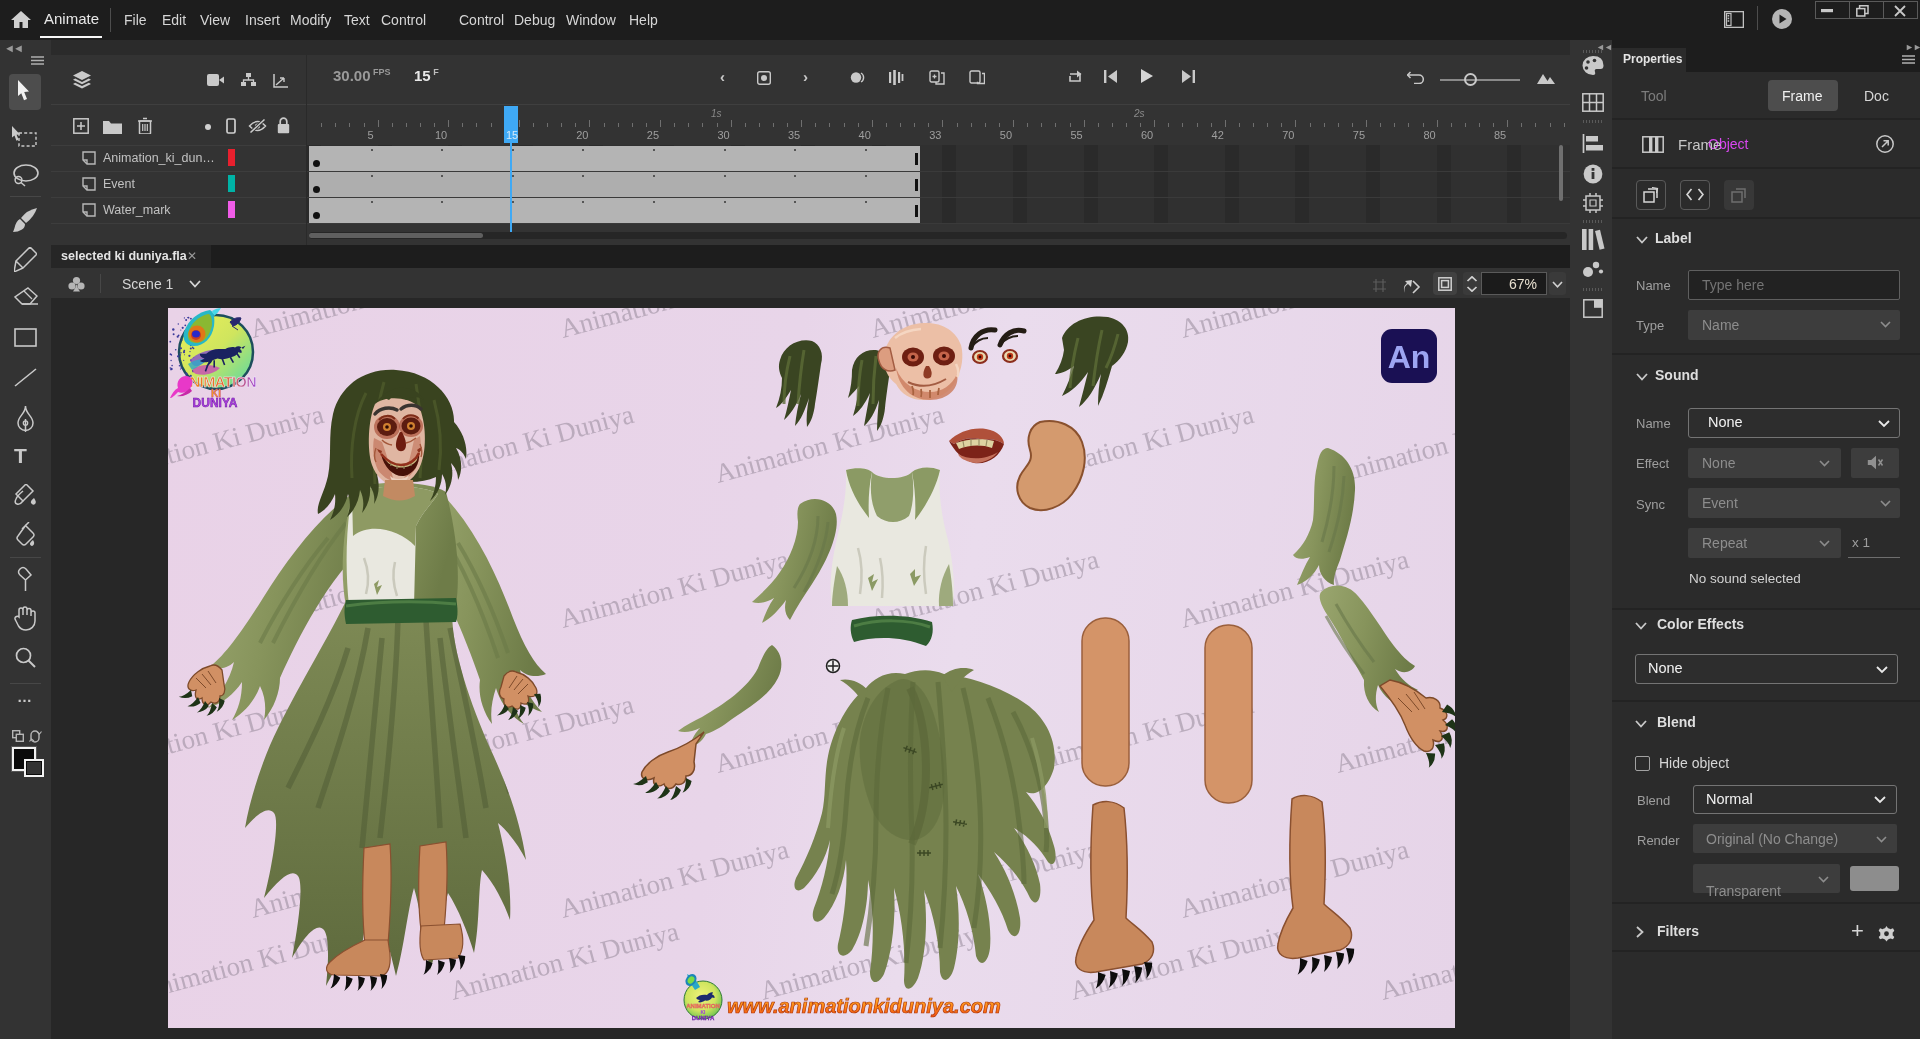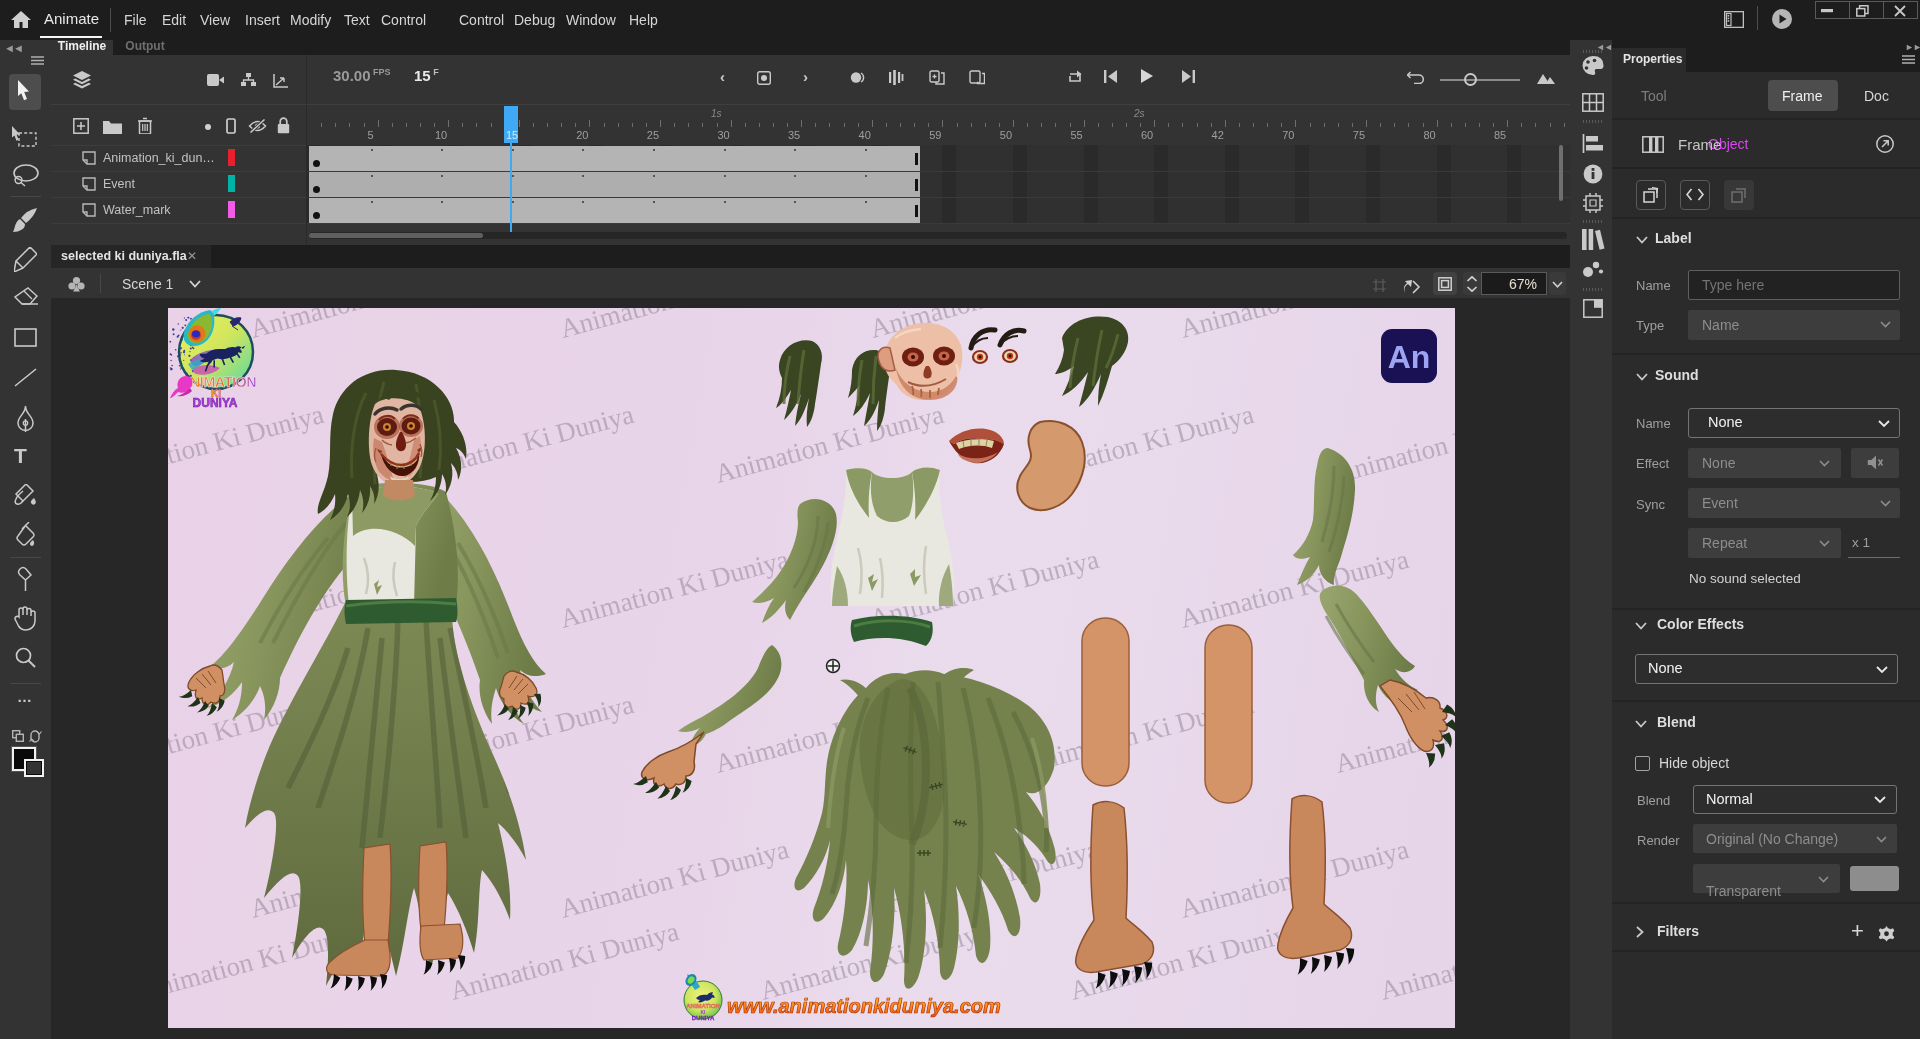--- a/index.html
+++ b/index.html
@@ -167,24 +167,20 @@
       <rect x="4.3" y="4.3" width="7" height="7" fill="#333" stroke="#b5b5b5" stroke-width="1.4"></rect>
     </svg>
     <svg class="abs" style="left:29px;top:690px" width="13" height="13" viewBox="0 0 13 13">
       <path d="M2 9 V5 a4 4 0 0 1 8 0 M10 4 v4 a4 4 0 0 1 -8 0" fill="none" stroke="#b5b5b5" stroke-width="1.4"></path>
       <path d="M8 2 l2.5 2 L12.5 1.5 M5 11 l-2.5 -2 L0.5 11.5" fill="none" stroke="#b5b5b5" stroke-width="1.2"></path>
     </svg>
     <div class="abs" style="left:12px;top:707px;width:24px;height:24px;background:#0a0a0a;border:2px solid #f2f2f2;box-shadow:0 0 0 1px #555;"></div>
     <div class="abs" style="left:24px;top:719px;width:20px;height:18px;background:#333333;border:2px solid #f2f2f2;box-shadow:inset 0 0 0 1px #0a0a0a;"></div>
   </div>
 
-  <div class="abs" id="tl-tabs">
-    <div class="abs" style="left:0px;top:0px;width:62px;height:15px;background:#333333;color:#f0f0f0;font-size:12px;font-weight:bold;text-align:center;line-height:13px;">Timeline</div>
-    <div class="abs" style="left:66px;top:0px;width:56px;height:15px;color:#6f6f6f;font-size:12px;font-weight:bold;text-align:center;line-height:13px;">Output</div>
-  </div>
   <div class="abs" id="timeline">
 
     <svg class="abs" style="left:22px;top:16px" width="18" height="19" viewBox="0 0 18 19">
       <path d="M9 0 L18 4.5 L9 9 L0 4.5 Z" fill="#c9c9c9"></path>
       <path d="M2.2 7.5 L0 8.7 L9 13.2 L18 8.7 L15.8 7.5 L9 10.9 Z" fill="#c9c9c9"></path>
       <path d="M2.2 11.7 L0 12.9 L9 17.4 L18 12.9 L15.8 11.7 L9 15.1 Z" fill="#c9c9c9"></path>
     </svg>
     <svg class="abs" style="left:156px;top:19px" width="17" height="12" viewBox="0 0 17 12">
       <rect x="0" y="0" width="12" height="12" rx="2" fill="#c9c9c9"></rect>
       <path d="M12 6 L17 2.5 V9.5 Z" fill="#c9c9c9"></path>
@@ -374,21 +370,21 @@
         <div class="abs" style="left:1498.6px;top:68px;width:1px;height:4px;background:#6f6f6f;"></div>
         <div class="abs" style="left:1512.7px;top:68px;width:1px;height:4px;background:#6f6f6f;"></div>
         <div class="abs" style="left:307.5px;top:74px;width:24px;text-align:center;font-size:11px;color:#9f9f9f;">5</div>
         <div class="abs" style="left:378.1px;top:74px;width:24px;text-align:center;font-size:11px;color:#9f9f9f;">10</div>
         <div class="abs" style="left:448.7px;top:74px;width:24px;text-align:center;font-size:11px;color:#9f9f9f;">15</div>
         <div class="abs" style="left:519.3px;top:74px;width:24px;text-align:center;font-size:11px;color:#9f9f9f;">20</div>
         <div class="abs" style="left:589.9px;top:74px;width:24px;text-align:center;font-size:11px;color:#9f9f9f;">25</div>
         <div class="abs" style="left:660.5px;top:74px;width:24px;text-align:center;font-size:11px;color:#9f9f9f;">30</div>
         <div class="abs" style="left:731.1px;top:74px;width:24px;text-align:center;font-size:11px;color:#9f9f9f;">35</div>
         <div class="abs" style="left:801.7px;top:74px;width:24px;text-align:center;font-size:11px;color:#9f9f9f;">40</div>
-        <div class="abs" style="left:872.3px;top:74px;width:24px;text-align:center;font-size:11px;color:#9f9f9f;">59</div>
+        <div class="abs" style="left:872.3px;top:74px;width:24px;text-align:center;font-size:11px;color:#9f9f9f;">33</div>
         <div class="abs" style="left:942.9px;top:74px;width:24px;text-align:center;font-size:11px;color:#9f9f9f;">50</div>
         <div class="abs" style="left:1013.5px;top:74px;width:24px;text-align:center;font-size:11px;color:#9f9f9f;">55</div>
         <div class="abs" style="left:1084.1px;top:74px;width:24px;text-align:center;font-size:11px;color:#9f9f9f;">60</div>
         <div class="abs" style="left:1154.7px;top:74px;width:24px;text-align:center;font-size:11px;color:#9f9f9f;">42</div>
         <div class="abs" style="left:1225.3px;top:74px;width:24px;text-align:center;font-size:11px;color:#9f9f9f;">70</div>
         <div class="abs" style="left:1295.9px;top:74px;width:24px;text-align:center;font-size:11px;color:#9f9f9f;">75</div>
         <div class="abs" style="left:1366.5px;top:74px;width:24px;text-align:center;font-size:11px;color:#9f9f9f;">80</div>
         <div class="abs" style="left:1437.1px;top:74px;width:24px;text-align:center;font-size:11px;color:#9f9f9f;">85</div>
         <div class="abs" style="left:660px;top:53px;font-size:10px;font-style:italic;color:#8a8a8a;">1s</div>
         <div class="abs" style="left:1083px;top:53px;font-size:10px;font-style:italic;color:#8a8a8a;">2s</div>

